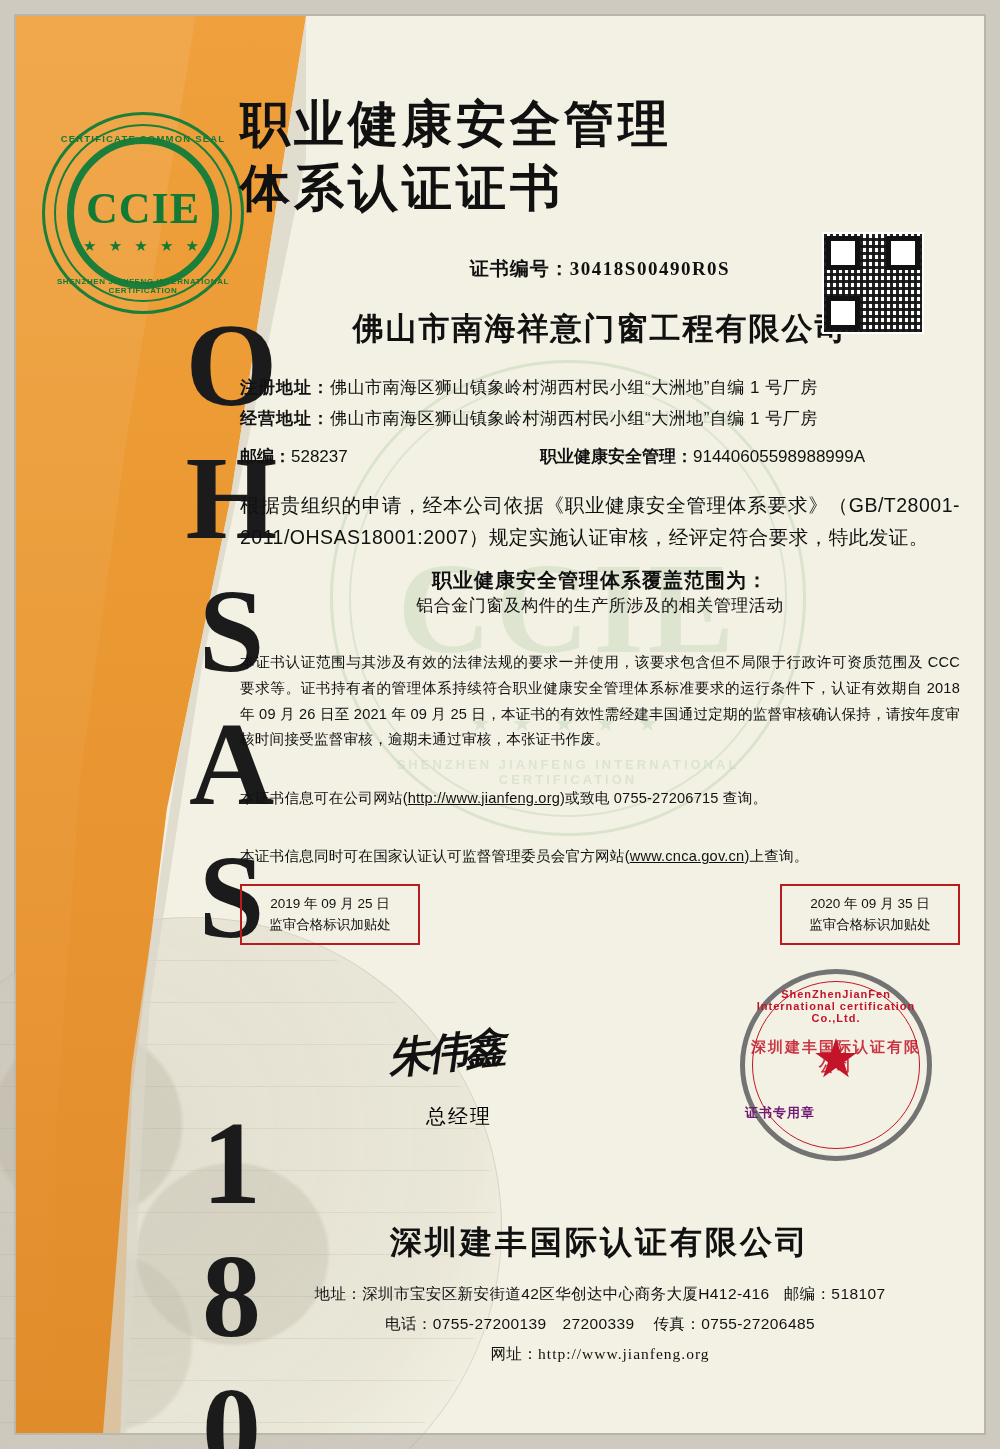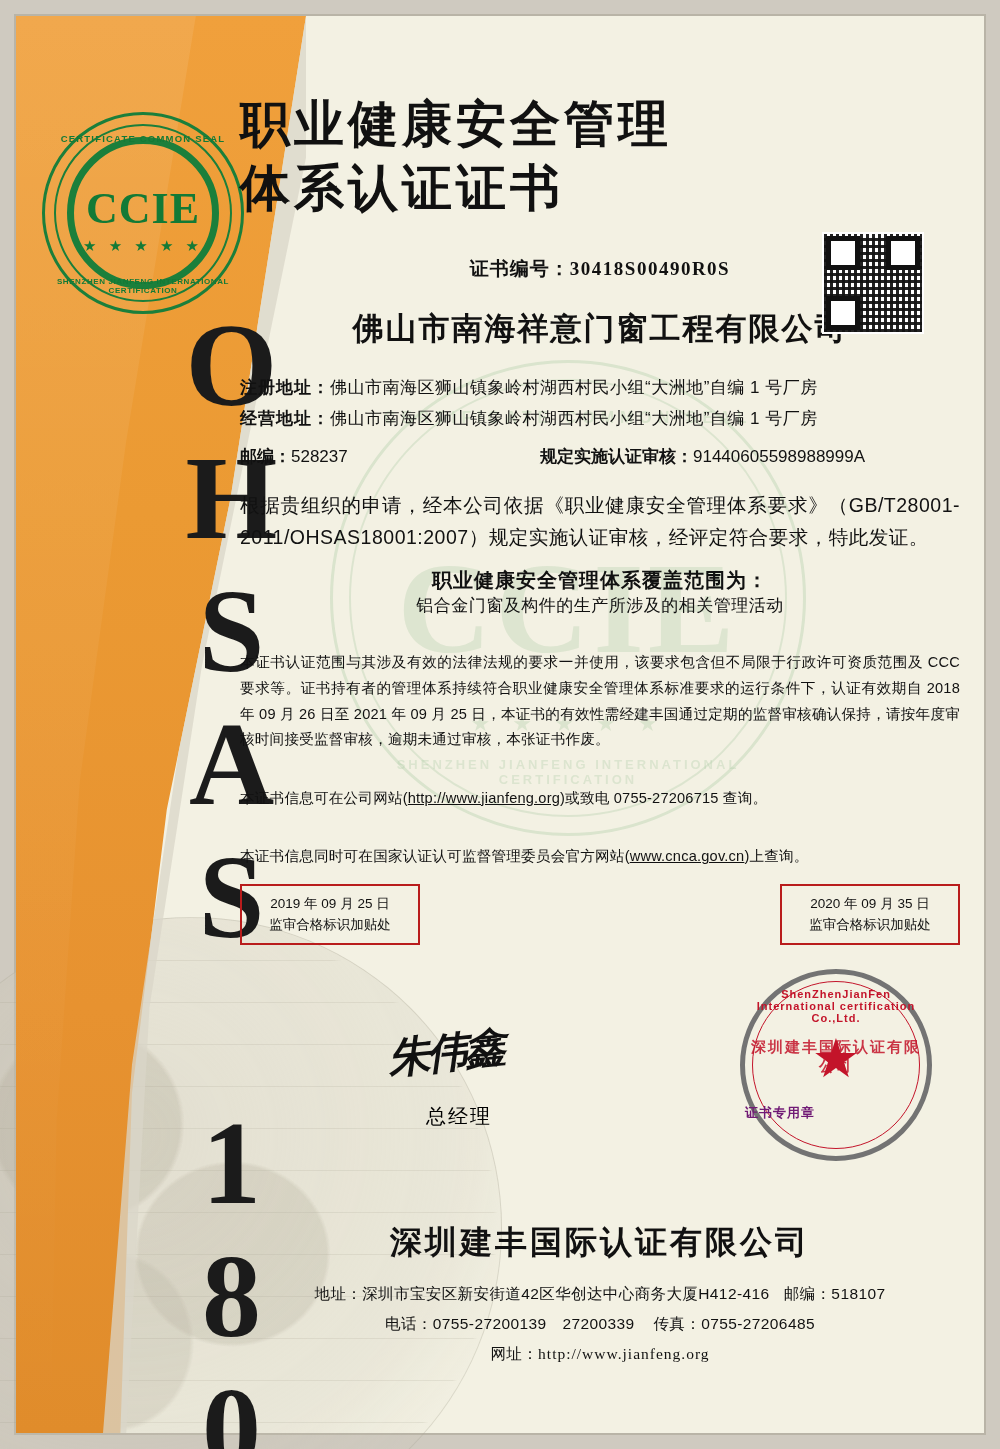--- a/index.html
+++ b/index.html
@@ -322,21 +322,21 @@
       </div>
       <div class="addr-row">
         <span class="addr-label">经营地址：</span>
         <span class="addr-val">佛山市南海区狮山镇象岭村湖西村民小组“大洲地”自编 1 号厂房</span>
       </div>
       <div class="two-col">
         <div class="left">
           <span class="b">邮编：</span><span>528237</span>
         </div>
         <div class="right">
-          <span class="b">规定实施认证审核：</span><span>91440605598988999A</span>
+          <span class="b">职业健康安全管理：</span><span>91440605598988999A</span>
         </div>
       </div>
     </div>
 
     <div class="para">根据贵组织的申请，经本公司依据《职业健康安全管理体系要求》（GB/T28001-2011/OHSAS18001:2007）规定实施认证审核，经评定符合要求，特此发证。</div>
 
     <div class="scope-title">职业健康安全管理体系覆盖范围为：</div>
     <div class="scope-body">铝合金门窗及构件的生产所涉及的相关管理活动</div>
 
     <div class="fine">本证书认证范围与其涉及有效的法律法规的要求一并使用，该要求包含但不局限于行政许可资质范围及 CCC 要求等。证书持有者的管理体系持续符合职业健康安全管理体系标准要求的运行条件下，认证有效期自 2018 年 09 月 26 日至 2021 年 09 月 25 日，本证书的有效性需经建丰国通过定期的监督审核确认保持，请按年度审核时间接受监督审核，逾期未通过审核，本张证书作废。</div>

